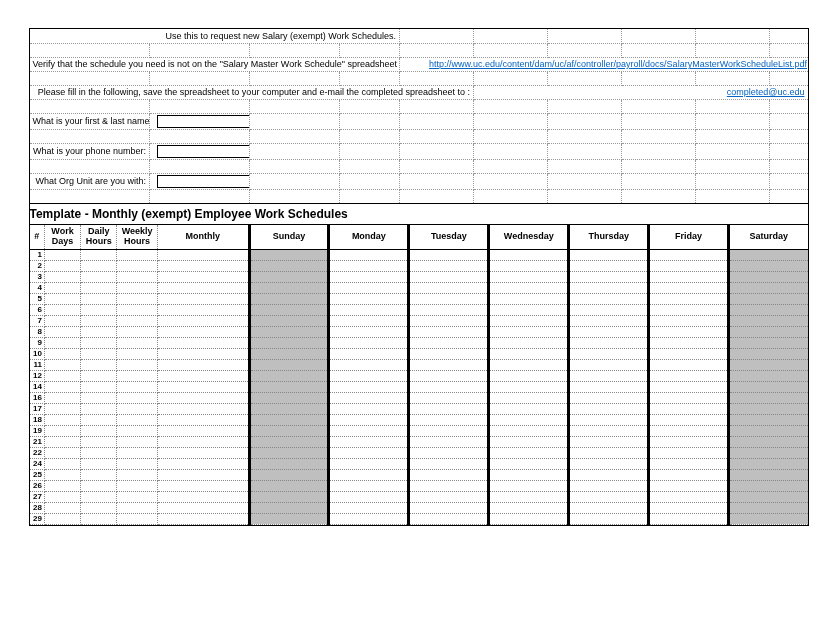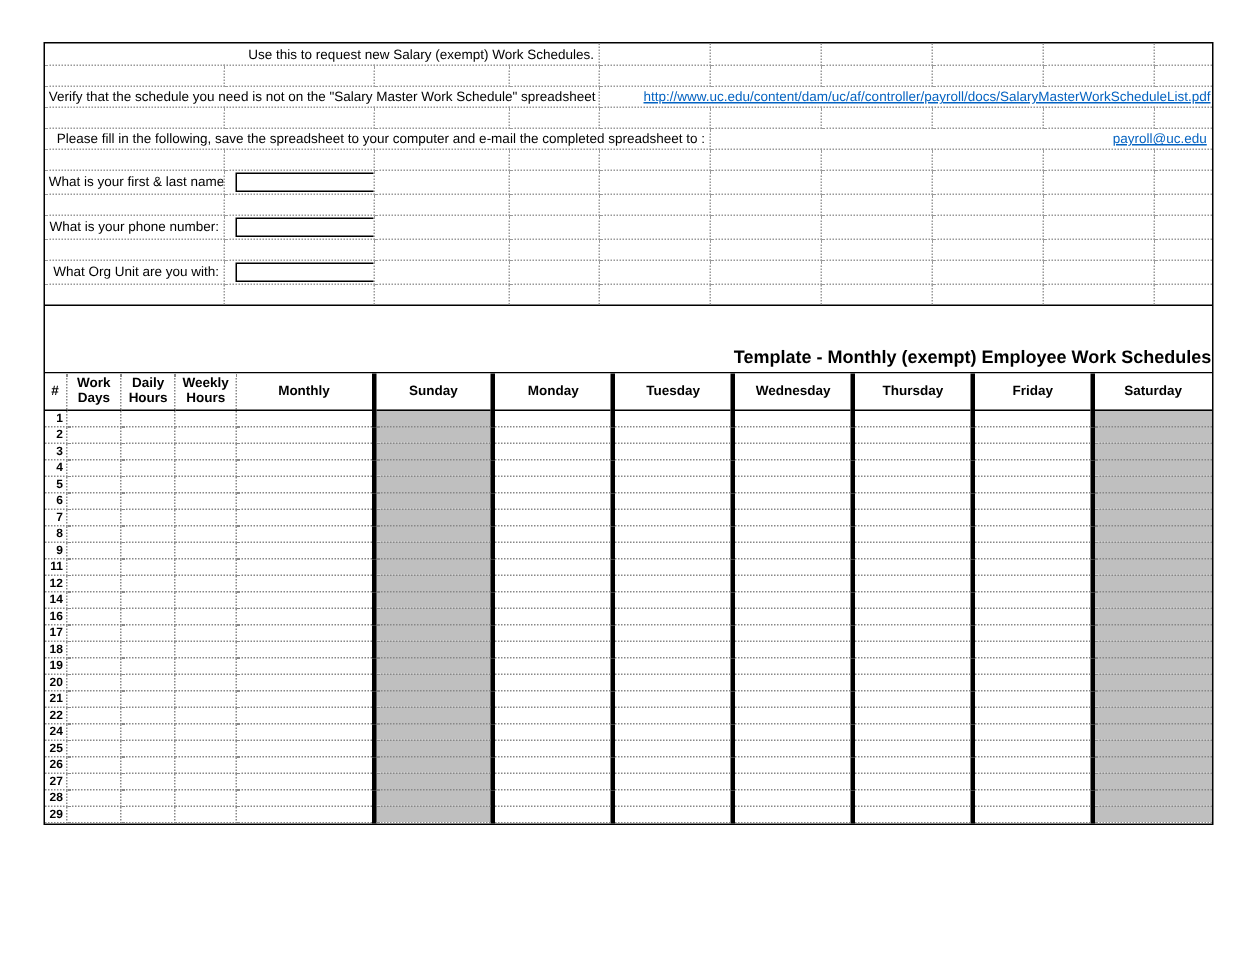--- a/index.html
+++ b/index.html
@@ -40,26 +40,25 @@
   .input-box {
     border: 1px solid #000;
     height: 13px;
     width: 95px;
     margin-left: 4px;
     display: inline-block;
     vertical-align: middle;
   }
   
   .title {
-    text-align: right;
+    text-align: left;
     font-weight: bold;
     font-size: 12px;
     padding: 3px 0;
     border-bottom: 1px solid #000;
-    margin-top: 24px;
   }
   
   table.sched {
     width: 100%;
     border-collapse: collapse;
     table-layout: fixed;
   }
   table.sched th, table.sched td {
     border-right: 1px dotted #888;
     border-bottom: 1px dotted #888;
@@ -149,21 +148,21 @@
             <td></td>
             <td></td>
             <td></td>
             <td></td>
             <td></td>
             <td></td>
             <td class="last"></td>
           </tr>
       <tr>
         <td colspan="5">Please fill in the following, save the spreadsheet to your computer and e-mail the completed spreadsheet to :</td>
-        <td colspan="5" class="last"><span class="link">payroll@uc.edu</span></td>
+        <td colspan="5" class="last"><span class="link">completed@uc.edu</span></td>
       </tr>
       <tr>
             <td></td>
             <td></td>
             <td></td>
             <td></td>
             <td></td>
             <td></td>
             <td></td>
             <td></td>
@@ -400,20 +399,34 @@
           <td></td>
           <td class="weekend dsep-left"></td>
           <td class="dsep-left"></td>
           <td class="dsep-left"></td>
           <td class="dsep-left"></td>
           <td class="dsep-left"></td>
           <td class="dsep-left"></td>
           <td class="weekend dsep-left"></td>
         </tr>
         <tr>
+          <td class="rownum">10</td>
+          <td></td>
+          <td></td>
+          <td></td>
+          <td></td>
+          <td class="weekend dsep-left"></td>
+          <td class="dsep-left"></td>
+          <td class="dsep-left"></td>
+          <td class="dsep-left"></td>
+          <td class="dsep-left"></td>
+          <td class="dsep-left"></td>
+          <td class="weekend dsep-left"></td>
+        </tr>
+        <tr>
           <td class="rownum">11</td>
           <td></td>
           <td></td>
           <td></td>
           <td></td>
           <td class="weekend dsep-left"></td>
           <td class="dsep-left"></td>
           <td class="dsep-left"></td>
           <td class="dsep-left"></td>
           <td class="dsep-left"></td>
@@ -485,34 +498,20 @@
           <td class="weekend dsep-left"></td>
           <td class="dsep-left"></td>
           <td class="dsep-left"></td>
           <td class="dsep-left"></td>
           <td class="dsep-left"></td>
           <td class="dsep-left"></td>
           <td class="weekend dsep-left"></td>
         </tr>
         <tr>
           <td class="rownum">19</td>
-          <td></td>
-          <td></td>
-          <td></td>
-          <td></td>
-          <td class="weekend dsep-left"></td>
-          <td class="dsep-left"></td>
-          <td class="dsep-left"></td>
-          <td class="dsep-left"></td>
-          <td class="dsep-left"></td>
-          <td class="dsep-left"></td>
-          <td class="weekend dsep-left"></td>
-        </tr>
-        <tr>
-          <td class="rownum">20</td>
           <td></td>
           <td></td>
           <td></td>
           <td></td>
           <td class="weekend dsep-left"></td>
           <td class="dsep-left"></td>
           <td class="dsep-left"></td>
           <td class="dsep-left"></td>
           <td class="dsep-left"></td>
           <td class="dsep-left"></td>

